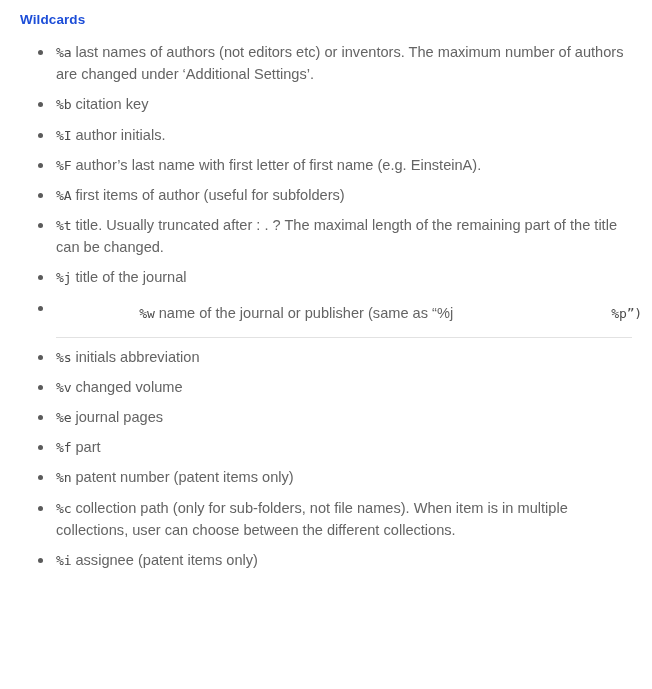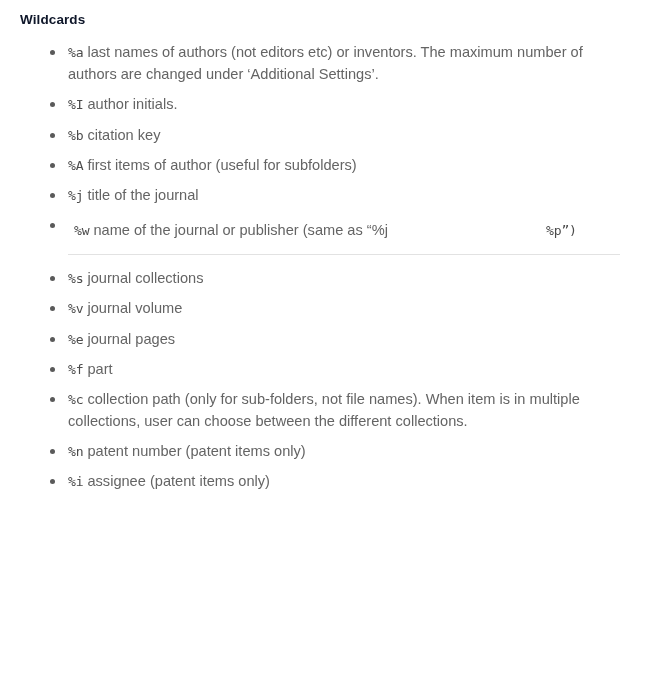--- a/index.html
+++ b/index.html
@@ -17,27 +17,27 @@
   .page {
     position: relative;
     width: 652px;
     height: 689px;
     box-sizing: border-box;
     padding: 8px 10px 0 18px;
   }
   .section-title {
     font-size: 13.5px;
     font-weight: bold;
-    color: #0f172a;
+    color: #1d4ed8;
     margin: 4px 0 14px 2px;
     letter-spacing: 0.1px;
   }
   ul.wildcard-list {
     list-style: none;
-    margin: 12px;
+    margin: 0;
     padding: 0;
   }
   ul.wildcard-list > li {
     position: relative;
     padding-left: 38px;
     margin: 0 0 8px 0;
     font-size: 14.6px;
     line-height: 1.52;
     color: #606060;
   }
@@ -68,20 +68,21 @@
     margin-bottom: 0;
     padding-bottom: 14px;
   }
   li.rule-row::before {
     top: 14px;
   }
   .rule-row .inner {
     padding-left: 6px;
     position: relative;
     padding-top: 5px;
+    text-align: right;
   }
   .gapfill {
     display: inline-block;
     width: 150px;
   }
   .hr {
     position: absolute;
     left: 38px;
     right: 10px;
     height: 1px;
@@ -97,71 +98,79 @@
 <div class="page">
 
   <div class="section-title">Wildcards</div>
 
   <ul class="wildcard-list">
     <li>
       <span class="code">%a</span>
       <span class="txt">last names of authors (not editors etc) or inventors. The maximum number of authors are changed under ‘Additional Settings’.</span>
     </li>
     <li>
+      <span class="code">%b</span>
+      <span class="txt">citation key</span>
+    </li>
+    <li>
       <span class="code">%I</span>
       <span class="txt">author initials.</span>
     </li>
     <li>
-      <span class="code">%b</span>
-      <span class="txt">citation key</span>
+      <span class="code">%F</span>
+      <span class="txt">author’s last name with first letter of first name (e.g. EinsteinA).</span>
     </li>
     <li>
       <span class="code">%A</span>
       <span class="txt">first items of author (useful for subfolders)</span>
+    </li>
+    <li>
+      <span class="code">%t</span>
+      <span class="txt">title. Usually truncated after : . ? The maximal length of the remaining part of the title can be changed.</span>
     </li>
     <li>
       <span class="code">%j</span>
       <span class="txt">title of the journal</span>
     </li>
 
     <li class="rule-row">
       <div class="inner">
         <span class="code">%w</span>
         <span class="txt">name of the journal or publisher (same as “%j</span>
         <span class="gapfill"></span>
         <span class="code">%p”)</span>
       </div>
       <div class="hr" style="bottom:0;"></div>
     </li>
   </ul>
 
   <ul class="wildcard-list after-rule">
     <li>
       <span class="code">%s</span>
-      <span class="txt">journal collections</span>
+      <span class="txt">initials abbreviation</span>
     </li>
     <li>
       <span class="code">%v</span>
-      <span class="txt">journal volume</span>
+      <span class="txt">changed volume</span>
     </li>
     <li>
       <span class="code">%e</span>
       <span class="txt">journal pages</span>
     </li>
     <li>
       <span class="code">%f</span>
       <span class="txt">part</span>
     </li>
     <li>
+      <span class="code">%n</span>
+      <span class="txt">patent number (patent items only)</span>
+    </li>
+    <li>
       <span class="code">%c</span>
       <span class="txt">collection path (only for sub-folders, not file names). When item is in multiple collections, user can choose between the different collections.</span>
-    </li>
-    <li>
-      <span class="code">%n</span>
-      <span class="txt">patent number (patent items only)</span>
     </li>
     <li>
       <span class="code">%i</span>
       <span class="txt">assignee (patent items only)</span>
     </li>
   </ul>
 
 </div>
 
 </body></html>

